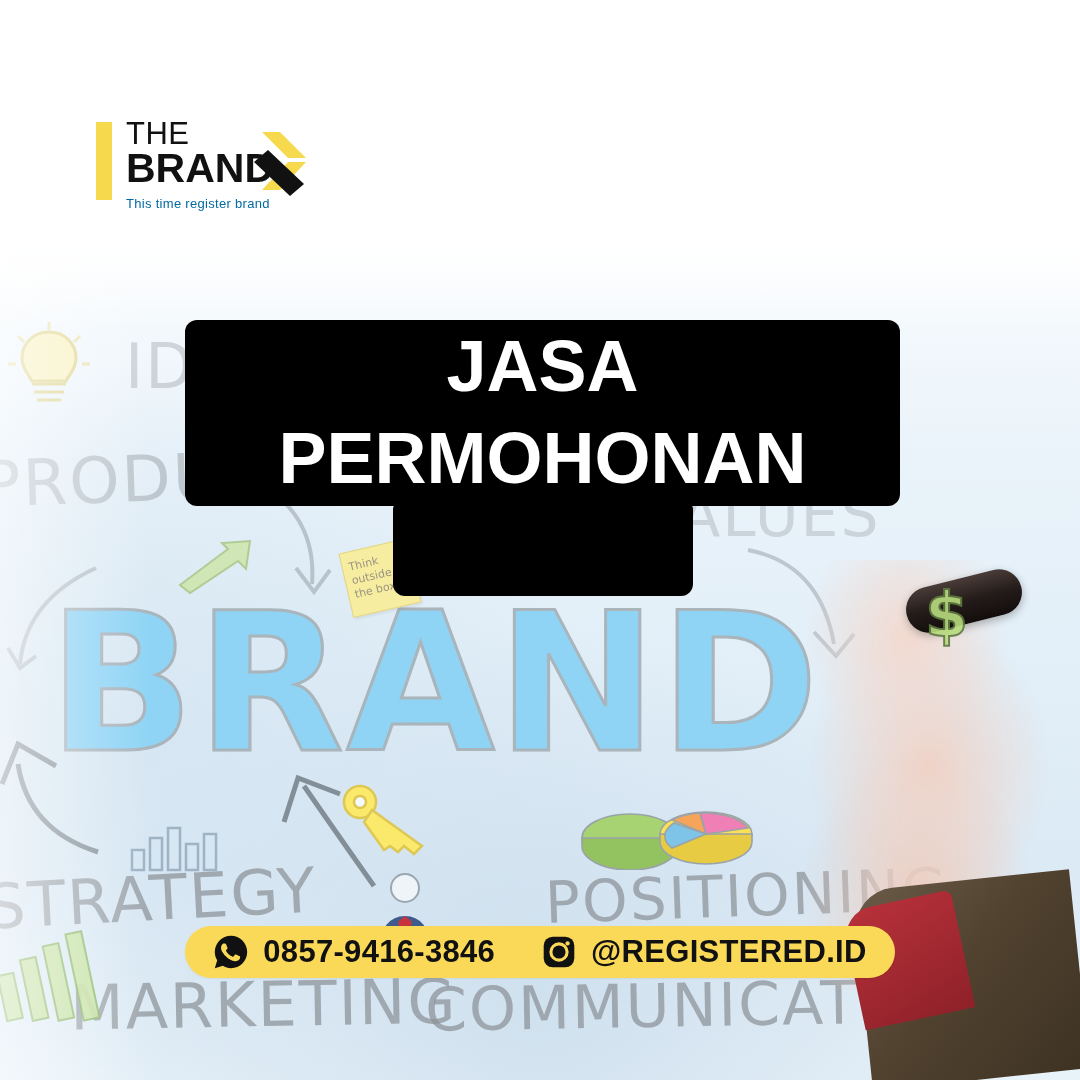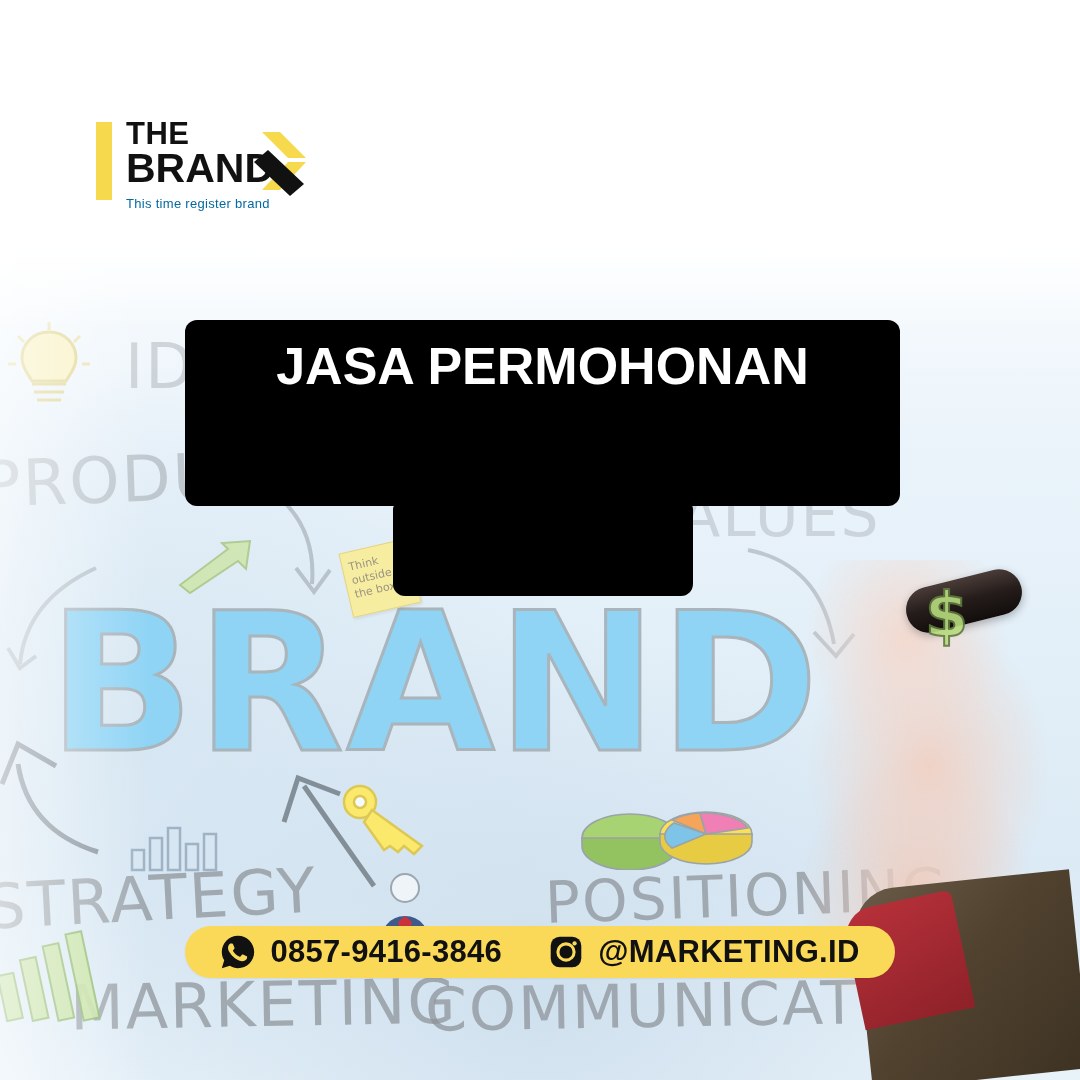--- a/index.html
+++ b/index.html
@@ -106,21 +106,21 @@
     -webkit-text-stroke:2px #5f7a3f;opacity:.9;
     font-family:"DejaVu Sans",sans-serif;
   }
 
   
   .logo{position:absolute;left:96px;top:120px;width:220px;height:90px;}
   .logo-bar{
     position:absolute;left:0;top:2px;width:16px;height:78px;background:#f7d94e;
   }
   .logo-the{
-    position:absolute;left:30px;top:-2px;font-size:31px;font-weight:700;
+    position:absolute;left:30px;top:-2px;font-size:31px;font-weight:400;
     letter-spacing:.5px;color:#111;line-height:1;
   }
   .logo-brand{
     position:absolute;left:30px;top:28px;font-size:41px;font-weight:700;
     letter-spacing:0px;color:#111;line-height:1;
   }
   .logo-tag{
     position:absolute;left:30px;top:76px;font-size:13px;color:#0369a1;
     letter-spacing:.3px;
   }
@@ -132,21 +132,21 @@
     position:absolute;left:185px;top:0;width:715px;height:186px;
     background:#000;border-radius:12px;
   }
   .title-box2{
     position:absolute;left:393px;top:178px;width:300px;height:98px;
     background:#000;border-radius:12px;
   }
   .title-text{
     position:absolute;left:185px;top:0;width:715px;
     text-align:center;color:#fff;font-weight:700;
-    font-size:52px;line-height:92px;letter-spacing:0px;
+    font-size:72px;line-height:92px;letter-spacing:0px;
   }
   .title-text .l1,.title-text .l2,.title-text .l3{display:block;}
 
   
   .contact{
     position:absolute;left:185px;top:926px;width:710px;height:52px;
     background:#fbd958;border-radius:26px;
     display:flex;align-items:center;justify-content:center;gap:46px;
     box-shadow:0 1px 2px rgba(0,0,0,.05);
   }
@@ -309,18 +309,18 @@
       </svg>
       <span class="contact-text">0857-9416-3846</span>
     </div>
 
     <div class="contact-item">
       <svg class="ic" viewBox="0 0 40 40">
         <rect x="3" y="3" width="34" height="34" rx="10" fill="#111"></rect>
         <circle cx="20" cy="20" r="9" fill="none" stroke="#fbd958" stroke-width="3.4"></circle>
         <circle cx="29.5" cy="10.5" r="2.4" fill="#fbd958"></circle>
       </svg>
-      <span class="contact-text">@MARKETING.ID</span>
+      <span class="contact-text">@REGISTERED.ID</span>
     </div>
 
   </div>
 
 </div>
 
 </body></html>

